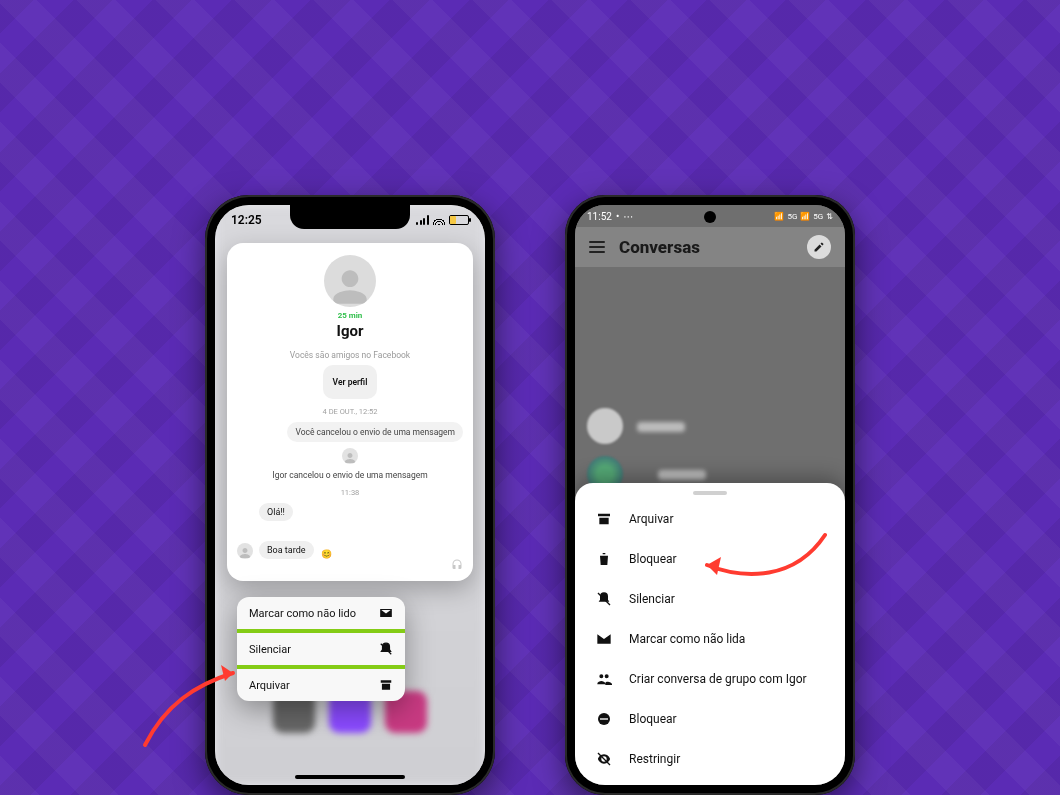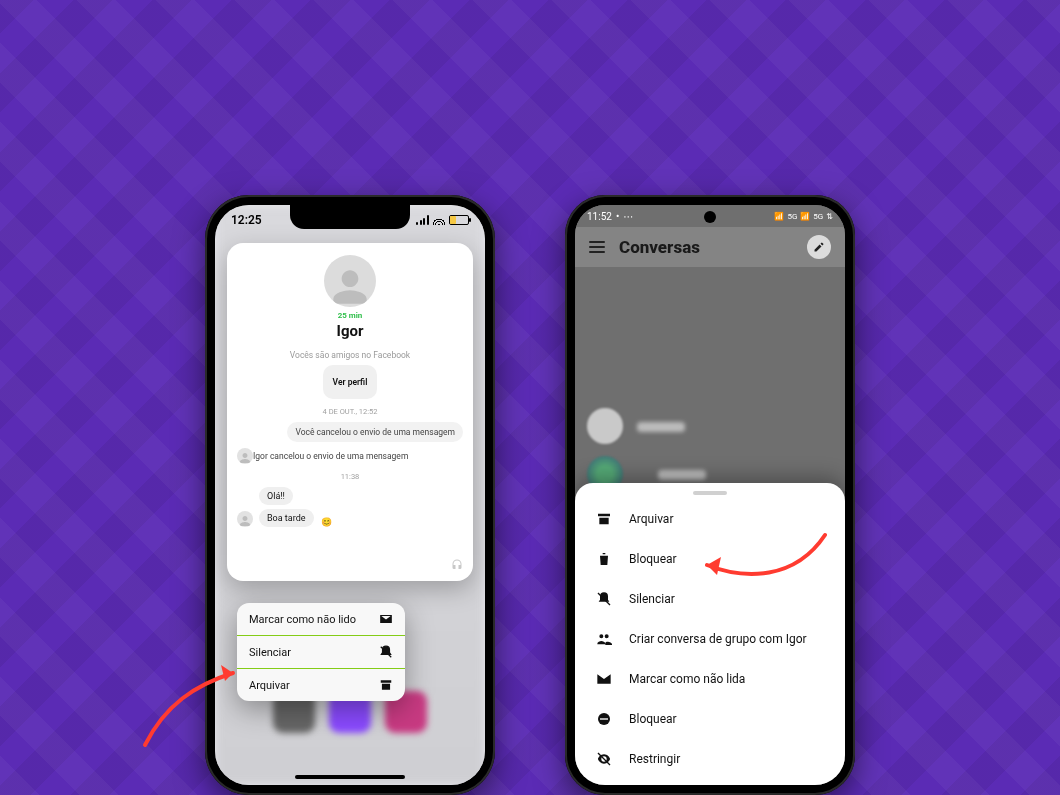--- a/index.html
+++ b/index.html
@@ -95,38 +95,38 @@
 }
 .avatar-lg svg{width:40px;height:40px;fill:#bdbdbd;}
 .badge-min{ font-size:8px; color:#2fbf4a; font-weight:700; margin-top:4px;}
 .contact-name{ font-size:15px; font-weight:700; color:#111; margin-top:2px;}
 .sub { font-size:8.5px; color:#9a9a9a; margin-top:10px;}
 .btn-profile{
   font-size:8.5px;font-weight:600;color:#111;background:#f0f0f0;padding:12px 10px;border-radius:10px;margin-top:5px;
 }
 .ts{font-size:7.5px;color:#a0a0a0;margin-top:8px;}
 .sysmsg{ font-size:8.5px;color:#444;background:#f2f2f2;border-radius:12px;padding:5px 8px;margin-top:6px;align-self:flex-end;}
-.row-msg{display:flex;align-items:center;width:100%;margin-top:6px;}
+.row-msg{display:flex;align-items:center;gap:6px;width:100%;margin-top:6px;flex-direction:column;}
 .mini-av{width:16px;height:16px;border-radius:50%;background:#e2e2e2;display:flex;align-items:flex-end;justify-content:center;overflow:hidden;}
 .mini-av svg{width:12px;height:12px;fill:#bdbdbd;}
 .row-msg .txt{font-size:8.5px;color:#444;}
 .thread{width:100%;margin-top:6px;}
 .align-left{display:flex;gap:6px;align-items:flex-end;}
 .bubble{background:#efefef;border-radius:12px;padding:4px 8px;font-size:9px;color:#111;}
 .emoji{font-size:9px;margin-left:2px;}
 
 .ctx-menu{
   position:absolute; bottom:84px; left:22px; width:168px;
   background:#f8f8f8; border-radius:12px; overflow:hidden;
   box-shadow: 0 8px 28px rgba(0,0,0,0.35);
 }
 .ctx-item{
   display:flex;justify-content:space-between;align-items:center;
   padding:9px 12px; font-size:11px; color:#111;
-  border-bottom:1px solid #84cc16;
+  border-bottom:4px solid #84cc16;
 }
 .ctx-item:last-child{border-bottom:none;}
 .ctx-item.destructive{ color:#ff3b30; }
 .homebar{position:absolute;bottom:6px;left:50%;transform:translateX(-50%);width:110px;height:4px;background:#000;border-radius:4px;}
 
 
 .statusbar-and{
   height:22px;display:flex;align-items:center;justify-content:space-between;padding:0 12px;
   font-size:10px;color:#fff;background:transparent;position:relative;z-index:40;
 }
@@ -224,21 +224,21 @@
               </svg>
             </div>
           <span class="txt">Igor cancelou o envio de uma mensagem</span>
         </div>
         <span class="ts">11:38</span>
         <div class="thread">
           <div class="align-left">
             <div style="width:16px"></div>
             <span class="bubble">Olá!!</span>
           </div>
-          <div class="align-left" style="margin-top:4px;">
+          <div class="align-left" style="margin-top:20px;">
             <div class="mini-av">
                 <svg viewBox="0 0 24 24">
                   <path d="M12 12c2.7 0 5-2.3 5-5s-2.3-5-5-5-5 2.3-5 5 2.3 5 5 5zm0 2c-3.3 0-10 1.7-10 5v3h20v-3c0-3.3-6.7-5-10-5z"></path>
                 </svg>
               </div>
             <span class="bubble">Boa tarde</span>
             <span class="emoji">😊</span>
           </div>
         </div>
         <div style="position:absolute;bottom:8px;right:10px;">
@@ -370,32 +370,32 @@
               <svg width="16" height="16" viewBox="0 0 24 24" fill="#111">
                 <path d="M12 2a6 6 0 00-6 6v5l-2 3h16l-2-3V8a6 6 0 00-6-6z"></path>
                 <path d="M3 3l18 18" stroke="#111" stroke-width="2"></path>
               </svg>
             </span>
           <span>Silenciar</span>
         </div>
         <div class="sheet-item">
           <span class="ic">
               <svg width="16" height="16" viewBox="0 0 24 24" fill="#111">
+                <path d="M2 5h20v14H2zM2 5l10 7 10-7"></path>
+              </svg>
+            </span>
+          <span>Marcar como não lida</span>
+        </div>
+        <div class="sheet-item">
+          <span class="ic">
+              <svg width="16" height="16" viewBox="0 0 24 24" fill="#111">
                 <path d="M8 11a3 3 0 100-6 3 3 0 000 6zm8 0a3 3 0 100-6 3 3 0 000 6zM2 19c0-2.7 4-4 6-4s6 1.3 6 4v1H2v-1zm12 0c0-1 .3-1.8.8-2.5 1.2-.4 2.4-.5 3.2-.5 2 0 6 1.3 6 4v1h-10v-2z"></path>
               </svg>
             </span>
           <span>Criar conversa de grupo com Igor</span>
-        </div>
-        <div class="sheet-item">
-          <span class="ic">
-              <svg width="16" height="16" viewBox="0 0 24 24" fill="#111">
-                <path d="M2 5h20v14H2zM2 5l10 7 10-7"></path>
-              </svg>
-            </span>
-          <span>Marcar como não lida</span>
         </div>
         <div class="sheet-item">
           <span class="ic">
               <svg width="16" height="16" viewBox="0 0 24 24" fill="#111">
                 <circle cx="12" cy="12" r="9"></circle>
                 <rect x="6" y="11" width="12" height="2" fill="#fff"></rect>
               </svg>
             </span>
           <span>Bloquear</span>
         </div>

